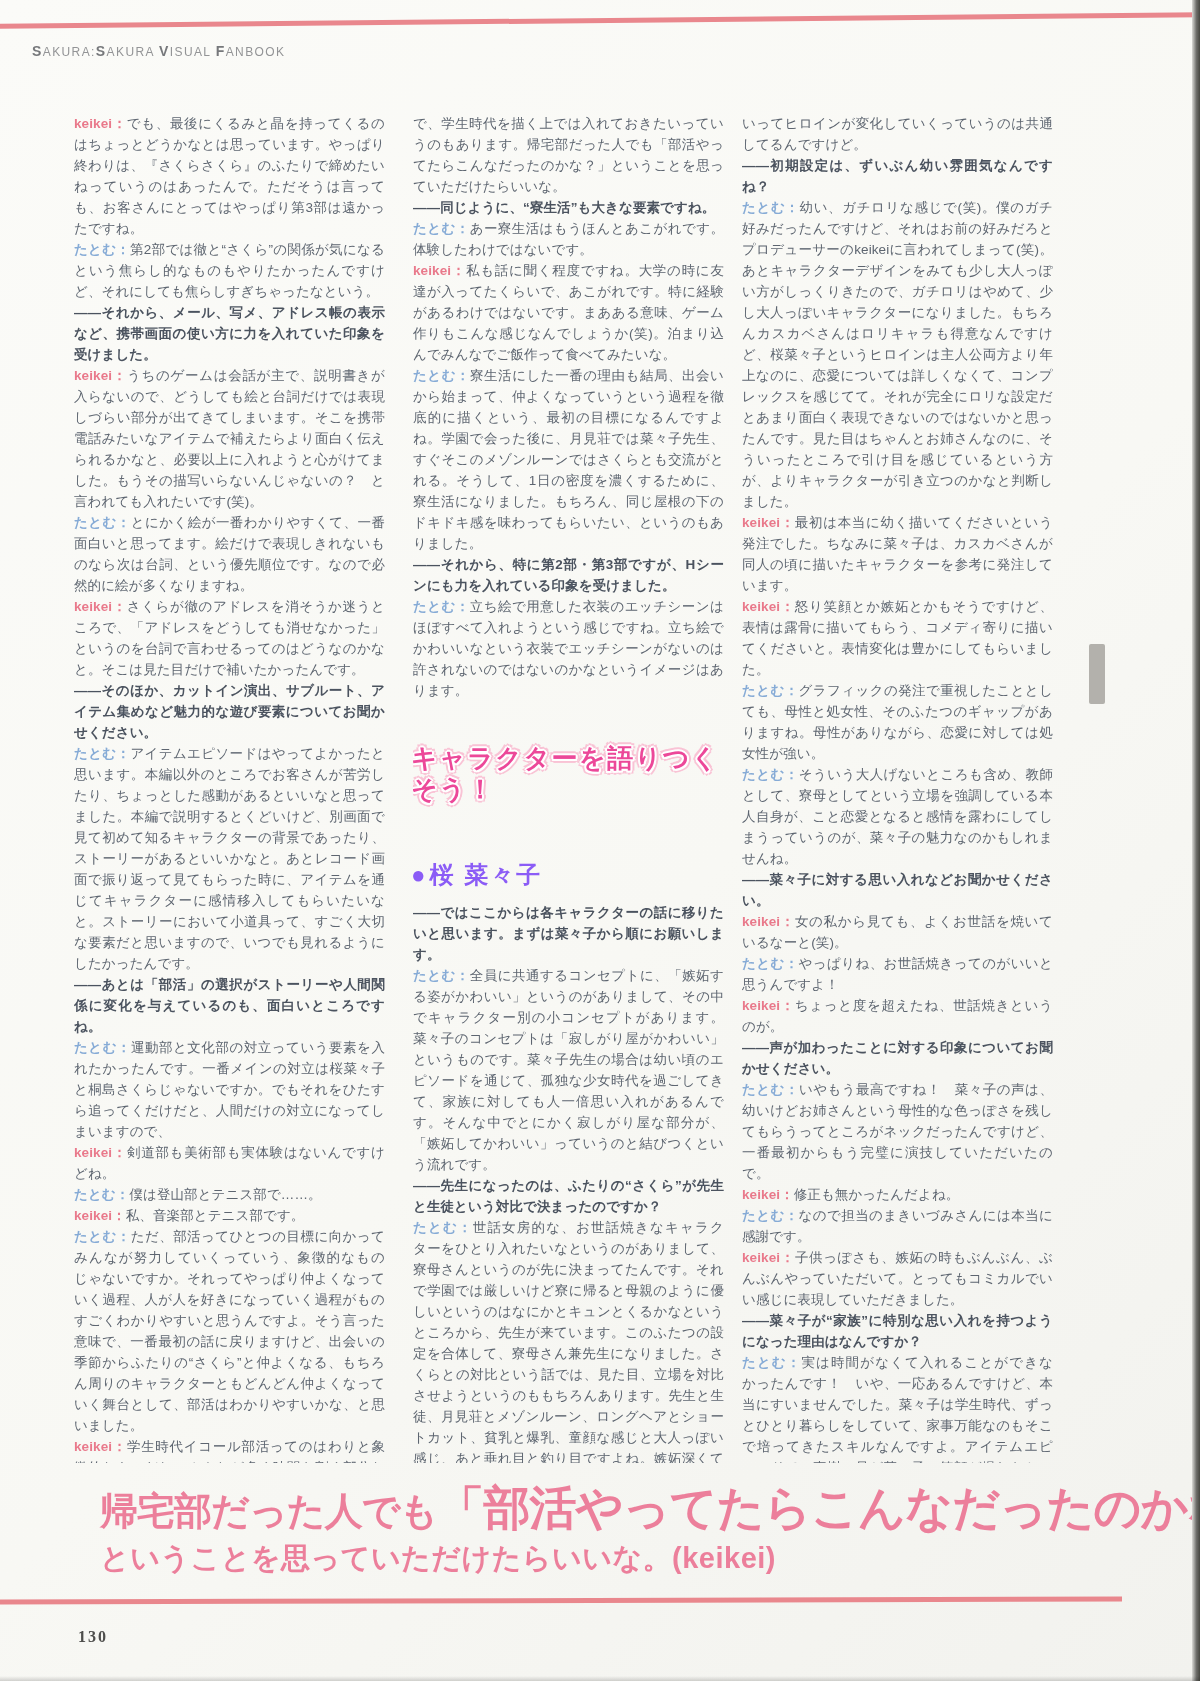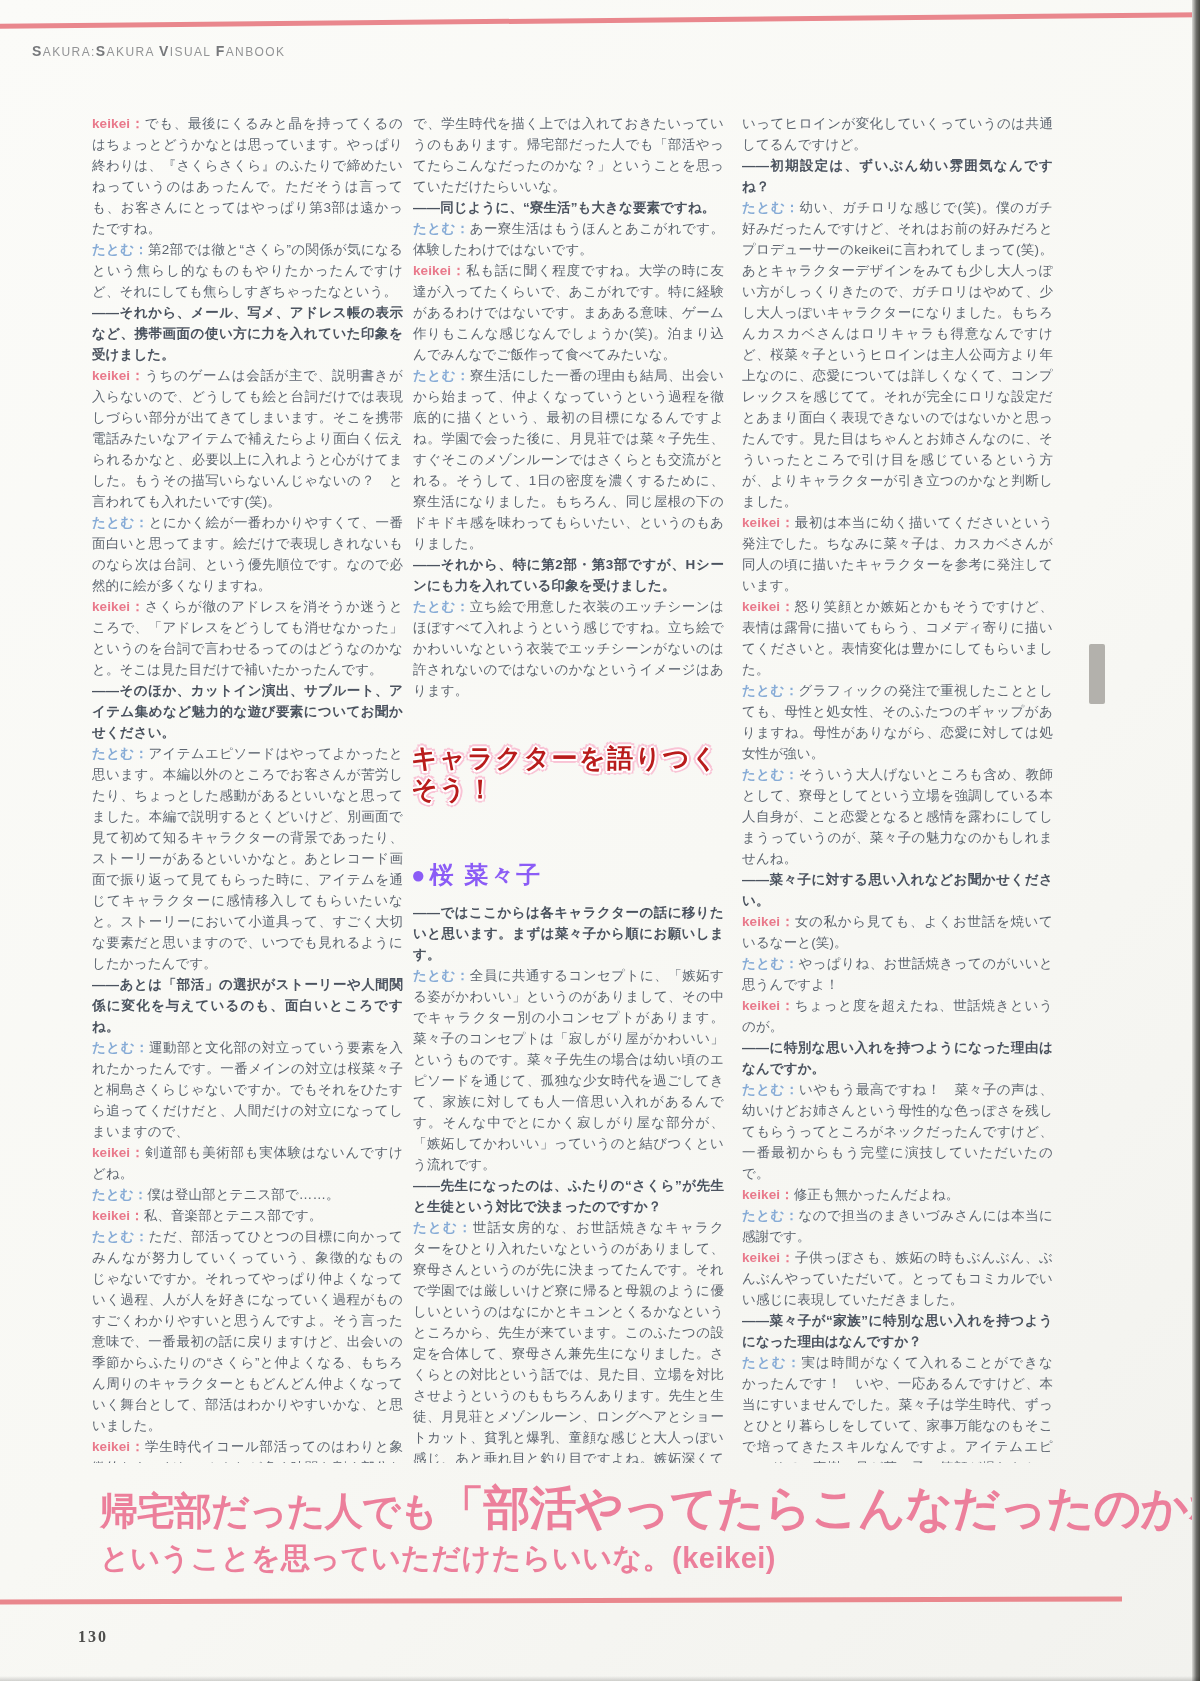--- a/index.html
+++ b/index.html
@@ -22,28 +22,28 @@
   .edge-right{ position:absolute; right:0; top:0; width:8px; height:100%;
     background:linear-gradient(to right,#dadad6,#6e6e6a 55%,#45453f); }
   .edge-notch{ position:absolute; left:1089px; top:644px; width:16px; height:60px;
     background:#b3b1ac; border-radius:2px; }
   .edge-bottom{ position:absolute; left:0; bottom:0; width:100%; height:5px;
     background:linear-gradient(to bottom,rgba(0,0,0,0),rgba(0,0,0,0.16)); }
   
   .column{ position:absolute; top:113px; width:311px; height:1350px; overflow:hidden;
     text-align:justify; font-size:13.5px; line-height:21px; color:#5d6570;
     letter-spacing:0.1px; word-break:break-all; line-break:strict; }
-  #col1{ left:92px; } #col2{ left:413px; } #col3{ left:742px; }
+  #col1{ left:74px; } #col2{ left:413px; } #col3{ left:742px; }
   .para{ margin:0; }
   .question{ font-weight:bold; color:#4b535f; }
   .speaker{ font-weight:bold; }
   .speaker.k{ color:#e9798b; }
   .speaker.t{ color:#86abd6; }
   .section-heading{ margin:42px 0 56px -2px; font-size:26px; font-weight:bold;
-    color:#b91c1c; letter-spacing:1.5px; line-height:1.2; text-align:left;
+    color:#ec4899; letter-spacing:1.5px; line-height:1.2; text-align:left;
     text-shadow:
       2px 0 0 #fff,-2px 0 0 #fff,0 2px 0 #fff,0 -2px 0 #fff,
       1.5px 1.5px 0 #fff,-1.5px 1.5px 0 #fff,1.5px -1.5px 0 #fff,-1.5px -1.5px 0 #fff,
       4px 0 0 #f9c3d5,-4px 0 0 #f9c3d5,0 4px 0 #f9c3d5,0 -4px 0 #f9c3d5,
       3px 3px 0 #f9c3d5,-3px 3px 0 #f9c3d5,3px -3px 0 #f9c3d5,-3px -3px 0 #f9c3d5; }
   .char-heading{ margin:0 0 12px -2px; font-size:24px; font-weight:bold;
     color:#8b5cf6; letter-spacing:2px; line-height:1.2; text-align:left; }
   .char-heading .bullet{ margin-right:2px; }
   
   .pullquote{ position:absolute; left:100px; top:1482px; width:1010px;
@@ -95,21 +95,21 @@
     <p class="para question">——初期設定は、ずいぶん幼い雰囲気なんですね？</p>
     <p class="para"><span class="speaker t">たとむ：</span>幼い、ガチロリな感じで(笑)。僕のガチ好みだったんですけど、それはお前の好みだろとプロデューサーのkeikeiに言われてしまって(笑)。あとキャラクターデザインをみても少し大人っぽい方がしっくりきたので、ガチロリはやめて、少し大人っぽいキャラクターになりました。もちろんカスカベさんはロリキャラも得意なんですけど、桜菜々子というヒロインは主人公両方より年上なのに、恋愛については詳しくなくて、コンプレックスを感じてて。それが完全にロリな設定だとあまり面白く表現できないのではないかと思ったんです。見た目はちゃんとお姉さんなのに、そういったところで引け目を感じているという方が、よりキャラクターが引き立つのかなと判断しました。</p>
     <p class="para"><span class="speaker k">keikei：</span>最初は本当に幼く描いてくださいという発注でした。ちなみに菜々子は、カスカベさんが同人の頃に描いたキャラクターを参考に発注しています。</p>
     <p class="para"><span class="speaker k">keikei：</span>怒り笑顔とか嫉妬とかもそうですけど、表情は露骨に描いてもらう、コメディ寄りに描いてくださいと。表情変化は豊かにしてもらいました。</p>
     <p class="para"><span class="speaker t">たとむ：</span>グラフィックの発注で重視したこととしても、母性と処女性、そのふたつのギャップがありますね。母性がありながら、恋愛に対しては処女性が強い。</p>
     <p class="para"><span class="speaker t">たとむ：</span>そういう大人げないところも含め、教師として、寮母としてという立場を強調している本人自身が、こと恋愛となると感情を露わにしてしまうっていうのが、菜々子の魅力なのかもしれませんね。</p>
     <p class="para question">——菜々子に対する思い入れなどお聞かせください。</p>
     <p class="para"><span class="speaker k">keikei：</span>女の私から見ても、よくお世話を焼いているなーと(笑)。</p>
     <p class="para"><span class="speaker t">たとむ：</span>やっぱりね、お世話焼きってのがいいと思うんですよ！</p>
     <p class="para"><span class="speaker k">keikei：</span>ちょっと度を超えたね、世話焼きというのが。</p>
-    <p class="para question">——に特別な思い入れを持つようになった理由はなんですか。</p>
+    <p class="para question">——声が加わったことに対する印象についてお聞かせください。</p>
     <p class="para"><span class="speaker t">たとむ：</span>いやもう最高ですね！　菜々子の声は、幼いけどお姉さんという母性的な色っぽさを残してもらうってところがネックだったんですけど、一番最初からもう完璧に演技していただいたので。</p>
     <p class="para"><span class="speaker k">keikei：</span>修正も無かったんだよね。</p>
     <p class="para"><span class="speaker t">たとむ：</span>なので担当のまきいづみさんには本当に感謝です。</p>
     <p class="para"><span class="speaker k">keikei：</span>子供っぽさも、嫉妬の時もぶんぶん、ぶんぶんやっていただいて。とってもコミカルでいい感じに表現していただきました。</p>
     <p class="para question">——菜々子が“家族”に特別な思い入れを持つようになった理由はなんですか？</p>
     <p class="para"><span class="speaker t">たとむ：</span>実は時間がなくて入れることができなかったんです！　いや、一応あるんですけど、本当にすいませんでした。菜々子は学生時代、ずっとひとり暮らしをしていて、家事万能なのもそこで培ってきたスキルなんですよ。アイテムエピソードで、直樹の兄が菜々子の笑顔が撮れなかったと言っているように、当時の菜々子はあまり他人と打ち解けていな</p>
   </div>
 
 <div class="pullquote">
   <div class="pq1"><span>帰宅部だった人でも</span><span class="pq-quote">「部活やってたらこんなだったのかな？」</span></div>

